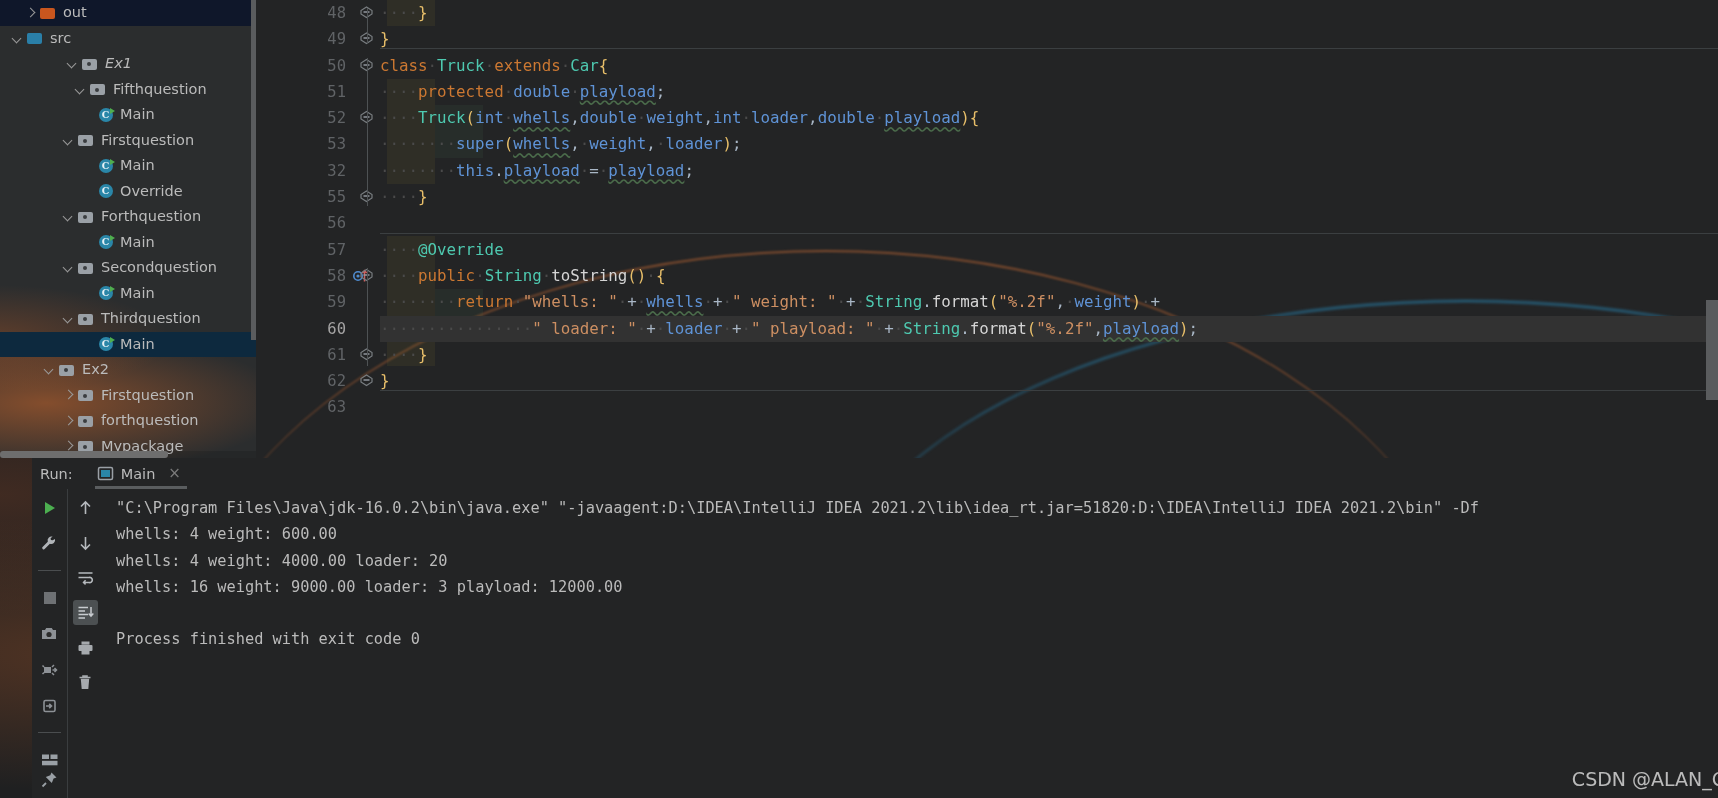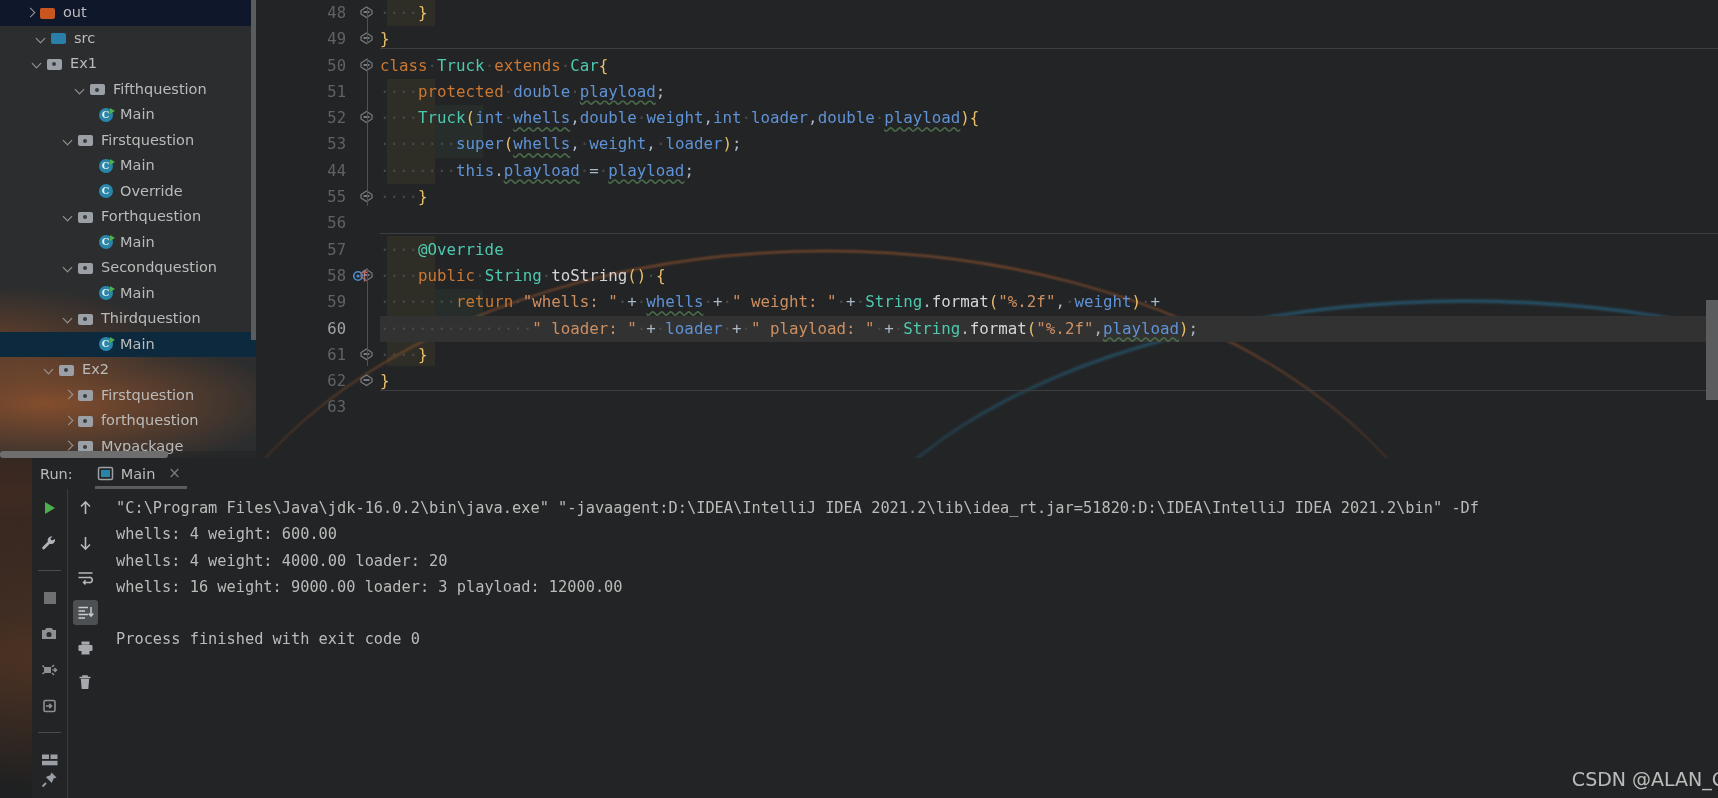--- a/index.html
+++ b/index.html
@@ -356,26 +356,26 @@
   <div class="top-area">
 
     <div class="project-pane">
       <div class="pane-bg"></div>
       <div class="tree" id="tree">
           <div class="tree-row hov" style="padding-left: 23px;">
             <span class="twisty closed"></span>
             <span class="ico folder-orange"></span>
             <span class="tree-label">out</span>
           </div>
-          <div class="tree-row" style="padding-left: 34px; text-align: center;">
+          <div class="tree-row" style="padding-left: 10px; text-align: center;">
             <span class="twisty open"></span>
             <span class="ico folder-blue"></span>
             <span class="tree-label">src</span>
           </div>
-          <div class="tree-row" style="padding-left: 30px;">
+          <div class="tree-row" style="padding-left: 65px; font-style: italic;">
             <span class="twisty open"></span>
             <span class="ico folder-grey"></span>
             <span class="tree-label">Ex1</span>
           </div>
           <div class="tree-row" style="padding-left: 61px; margin-left: 12px;">
             <span class="twisty open"></span>
             <span class="ico folder-grey"></span>
             <span class="tree-label">Fifthquestion</span>
           </div>
           <div class="tree-row" style="padding-left: 80px;">
@@ -482,21 +482,21 @@
       <div class="sep-line" style="top:233px;"></div>
       <div class="sep-line" style="top:390px;"></div>
 
       <div class="gutter" id="gutter">
           <div class="gline"><span class="lnum">48</span></div>
           <div class="gline"><span class="lnum">49</span></div>
           <div class="gline"><span class="lnum">50</span></div>
           <div class="gline"><span class="lnum">51</span></div>
           <div class="gline"><span class="lnum">52</span></div>
           <div class="gline"><span class="lnum">53</span></div>
-          <div class="gline"><span class="lnum">44</span></div>
+          <div class="gline"><span class="lnum">32</span></div>
           <div class="gline"><span class="lnum">55</span></div>
           <div class="gline"><span class="lnum">56</span></div>
           <div class="gline"><span class="lnum">57</span></div>
           <div class="gline"><span class="lnum">58</span><span class="override-mark">
               <svg width="17" height="16" viewBox="0 0 17 16">
                 <circle cx="5" cy="8" r="4.2" fill="none" stroke="#4f8bd0" stroke-width="1.6"></circle>
                 <circle cx="5" cy="8" r="1.6" fill="#4f8bd0"></circle>
                 <path d="M11.5 13.5 V3 M9.3 5 L11.5 2.6 L13.7 5" stroke="#d05f5f" stroke-width="1.5" fill="none"></path>
               </svg>
             </span></div>

